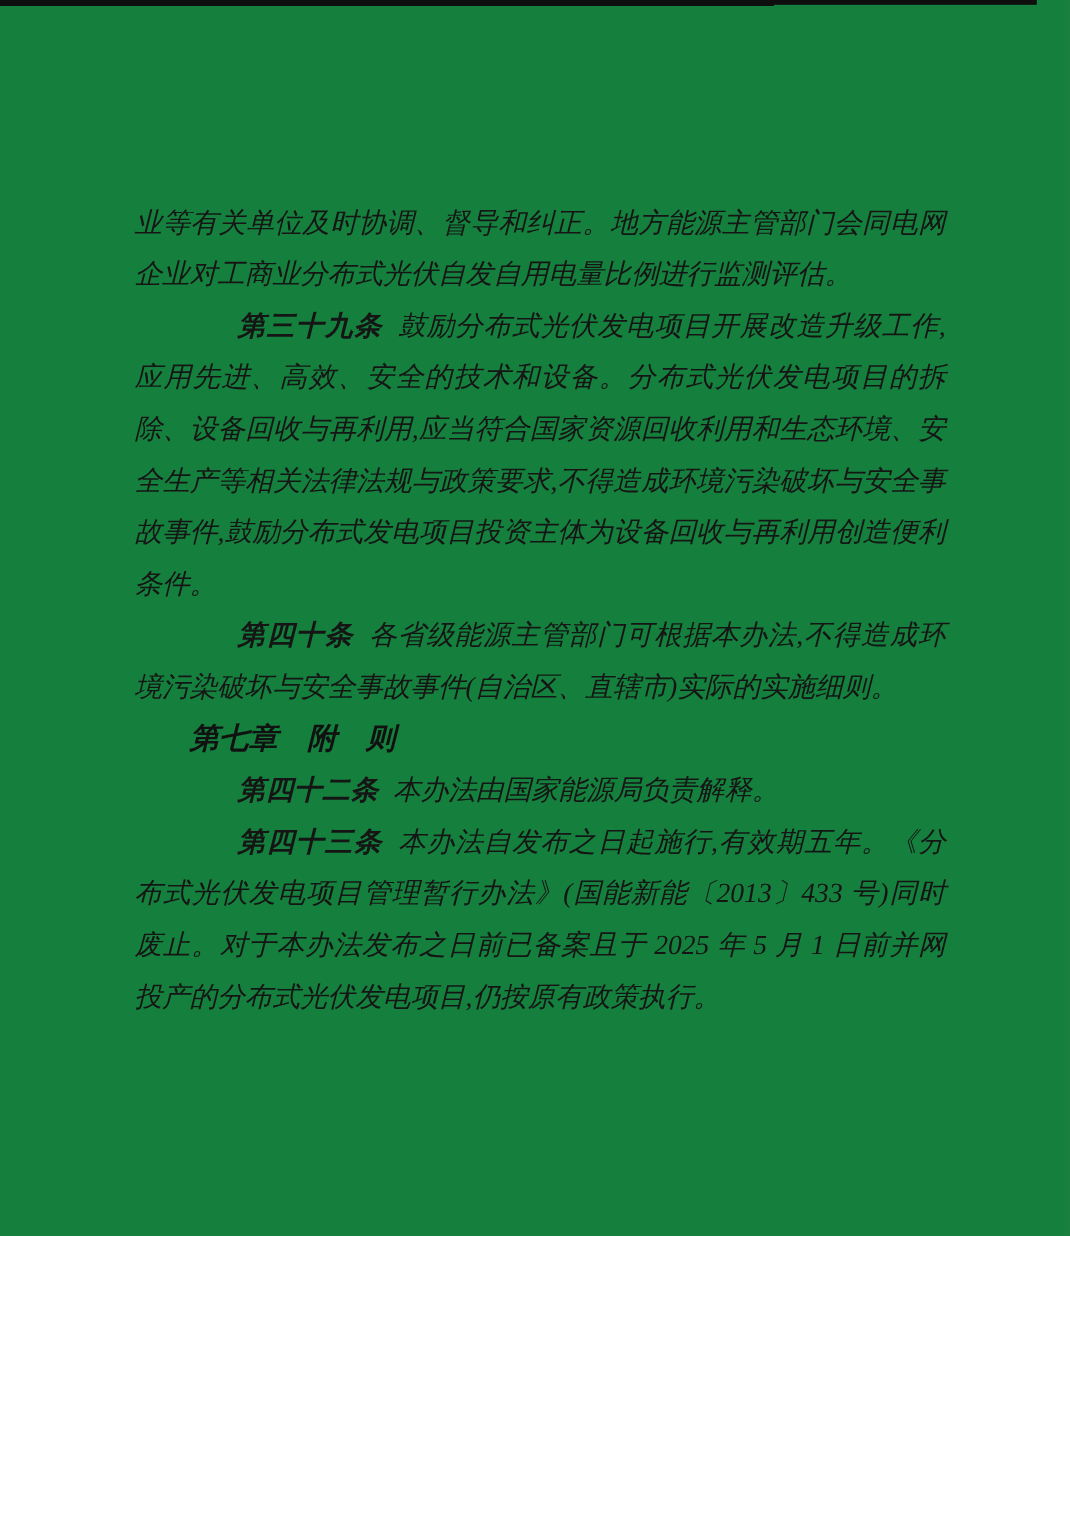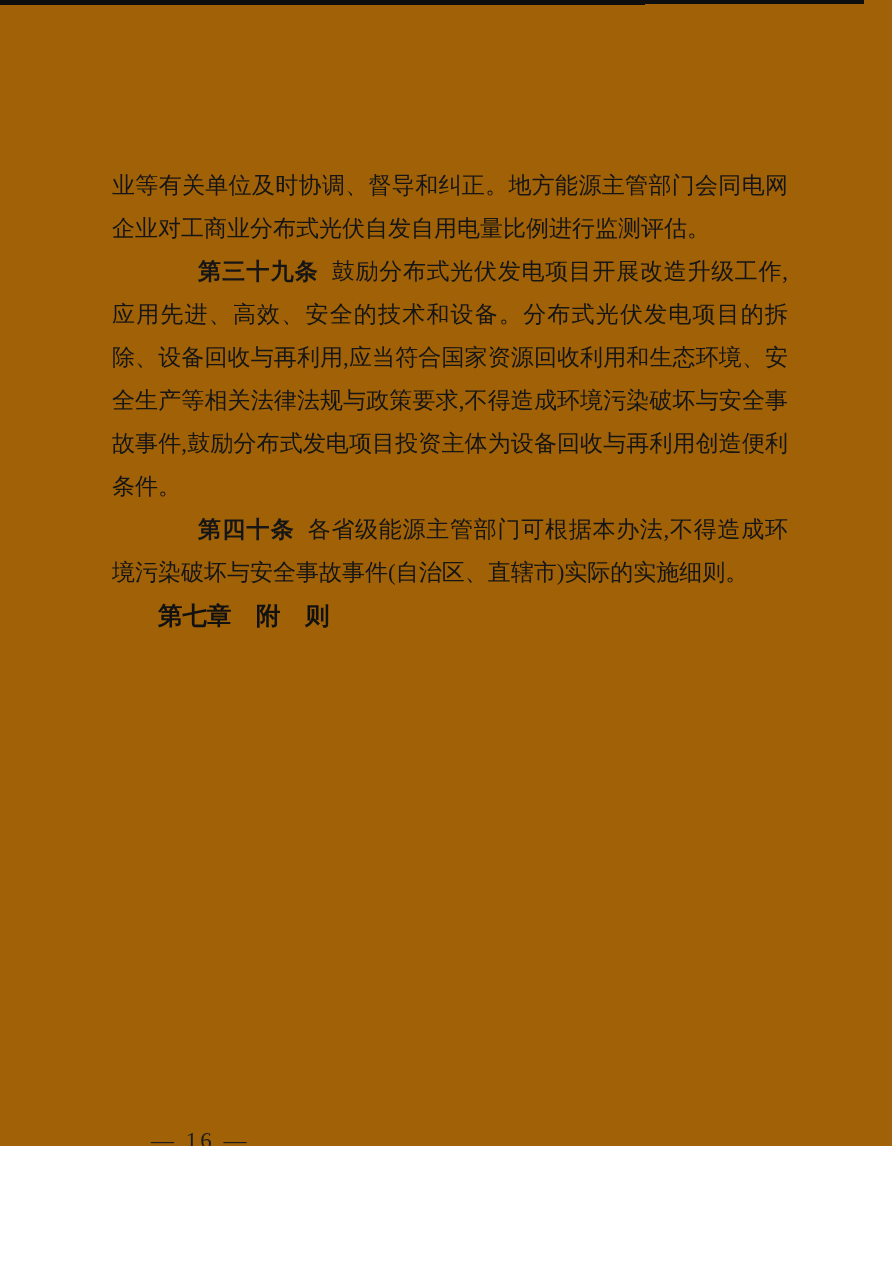--- a/index.html
+++ b/index.html
@@ -3,24 +3,25 @@
 <meta charset="utf-8">
 <style>
   html, body {
     margin: 0;
     padding: 0;
     background: #ffffff;
   }
   .page {
     position: relative;
     width: 892px;
-    height: 1146px;
-    background: #a16207;
+    height: 1030px;
+    background: #15803d;
     overflow: hidden;
     font-family: "Liberation Serif", "DejaVu Serif", serif;
+    font-style: italic;
   }
   
   .scan-bar-top {
     position: absolute;
     top: 0;
     left: 0;
     width: 864px;
     height: 4px;
     background: #0e0e0e;
   }
@@ -99,19 +100,21 @@
 
     <p class="no-indent"><span>业等有关单位及时协调、督导和纠正。地方能源主管部门会同电网企业对工商业分布式光伏自发自用电量比例进行监测评估。</span></p>
 
     <p><span class="lead">第三十九条</span><span>鼓励分布式光伏发电项目开展改造升级工作,应用先进、高效、安全的技术和设备。分布式光伏发电项目的拆除、设备回收与再利用,应当符合国家资源回收利用和生态环境、安全生产等相关法律法规与政策要求,不得造成环境污染破坏与安全事故事件,鼓励分布式发电项目投资主体为设备回收与再利用创造便利条件。</span></p>
 
     <p><span class="lead">第四十条</span><span>各省级能源主管部门可根据本办法,不得造成环境污染破坏与安全事故事件(自治区、直辖市)实际的实施细则。</span></p>
 
     <p class="chapter-heading">第七章　附　则</p>
 
 
+    <p><span class="lead">第四十二条</span><span>本办法由国家能源局负责解释。</span></p>
 
+    <p><span class="lead">第四十三条</span><span>本办法自发布之日起施行,有效期五年。《分布式光伏发电项目管理暂行办法》(国能新能〔2013〕433 号)同时废止。对于本办法发布之日前已备案且于 2025 年 5 月 1 日前并网投产的分布式光伏发电项目,仍按原有政策执行。</span></p>
 
   </div>
 
   <div class="page-number">— 16 —</div>
 
 </div>
 
 </body></html>

